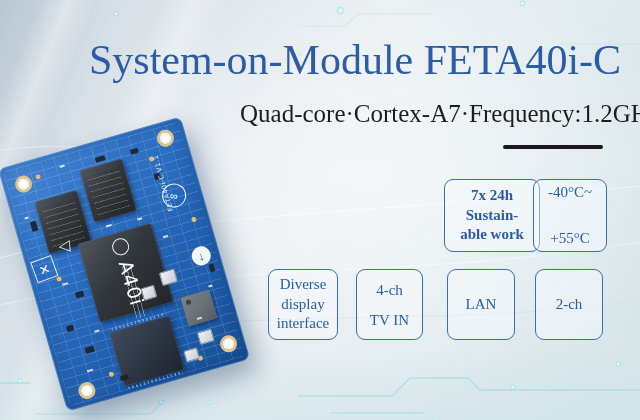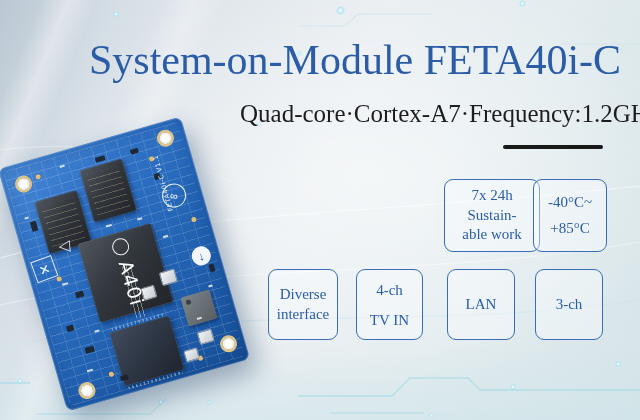--- a/index.html
+++ b/index.html
@@ -172,38 +172,39 @@
 
     <div class="silk-logo">✕</div>
     <div class="silk-tri">▽</div>
     <div class="ring-logo">
         <span>∞</span>
       </div>
     <div class="arrow-dot">↓</div>
     <div class="edge-label">FETA40i-C V1.1</div>
   </div>
 
-  <div class="feat r1" style="left:444px;width:96px;">
+  <div class="feat r1" style="left:444px;width:96px;font-weight:bold;">
     <span>7x 24h</span>
     <span>Sustain-</span>
     <span>able work</span>
   </div>
-  <div class="feat r1 lh-lg" style="left:533px;width:74px;">
+  <div class="feat r1 lh-lg" style="left:533px;width:74px;justify-content:space-between;">
     <span>-40°C~</span>
-    <span>+85°C</span>
+    <span>+55°C</span>
   </div>
 
   <div class="feat r2" style="left:268px;width:70px;">
     <span>Diverse</span>
+    <span>display</span>
     <span>interface</span>
   </div>
   <div class="feat r2 lh-xl" style="left:356px;width:67px;align-items:center;">
     <span>4-ch</span>
     <span>TV IN</span>
   </div>
   <div class="feat r2 lh-lg" style="left:447px;width:68px;">
     <span>LAN</span>
   </div>
   <div class="feat r2 lh-lg" style="left:535px;width:68px;">
-    <span>3-ch</span>
+    <span>2-ch</span>
   </div>
 
 </div>
 
 </body></html>

